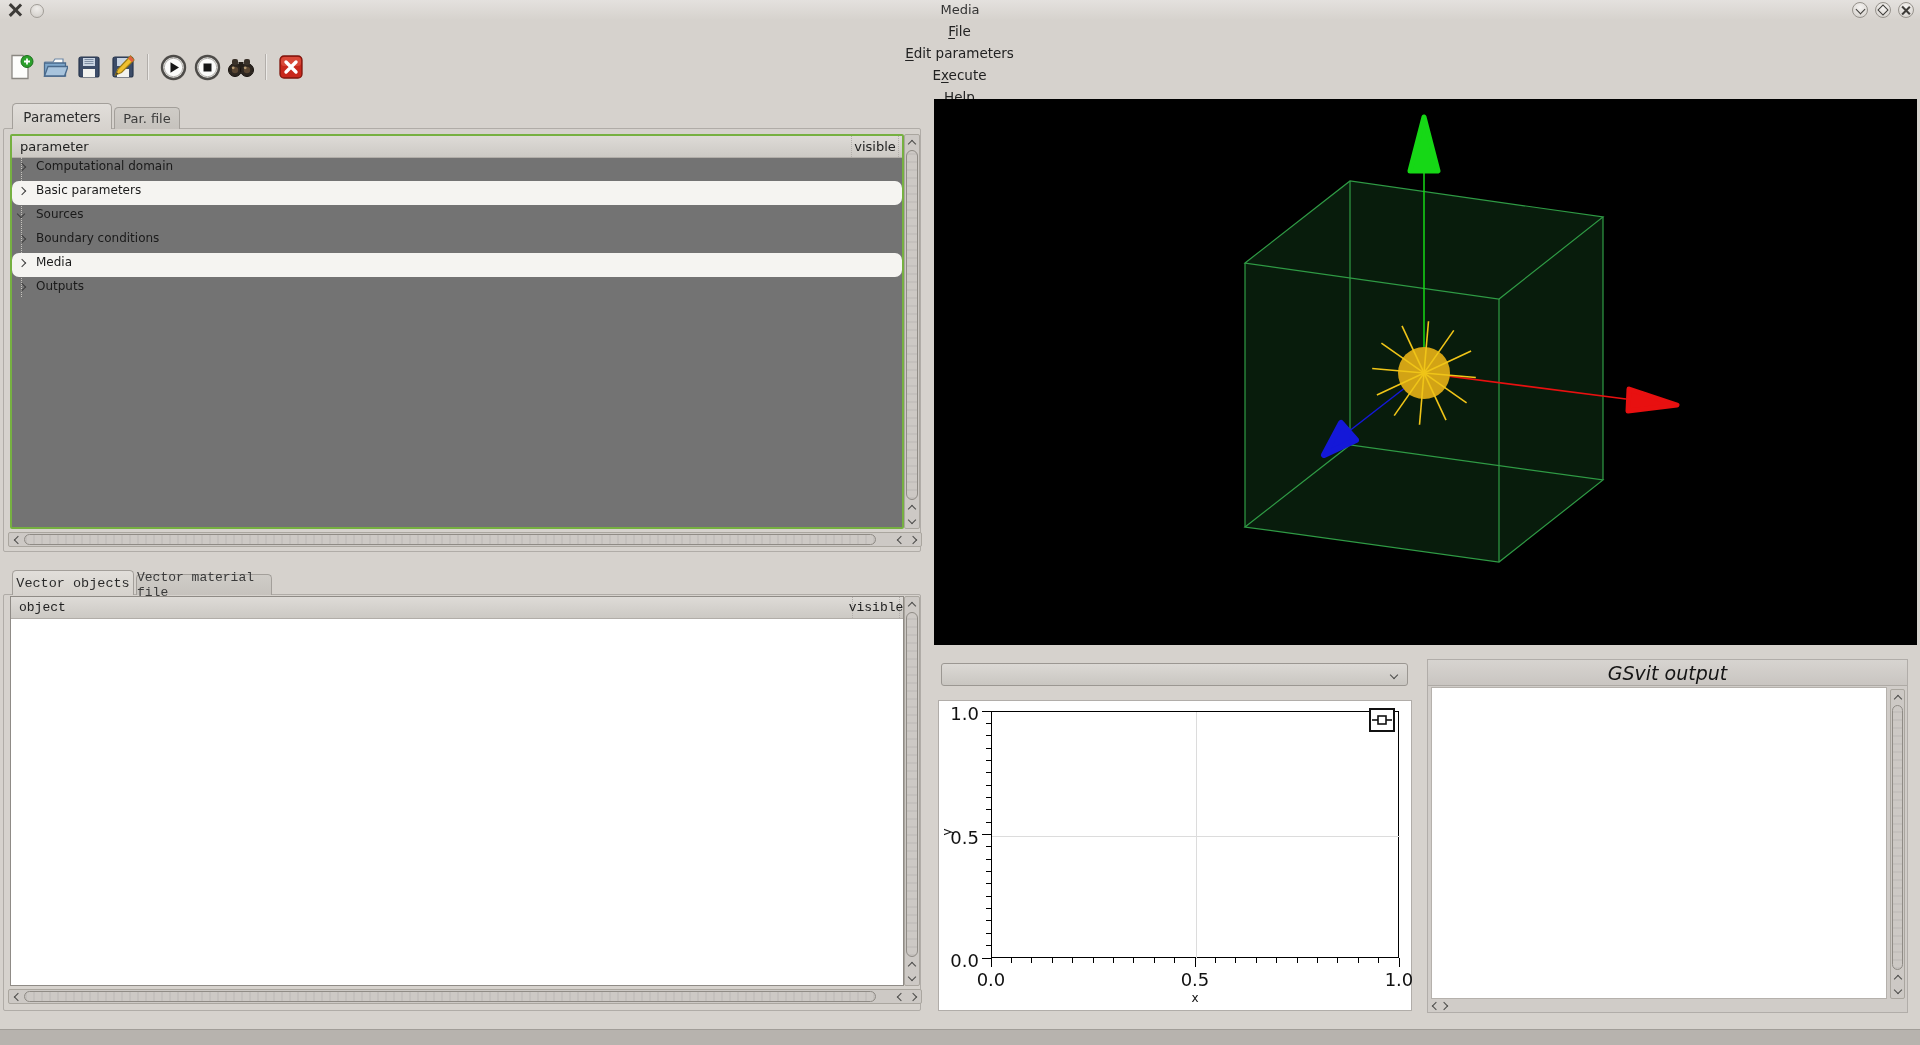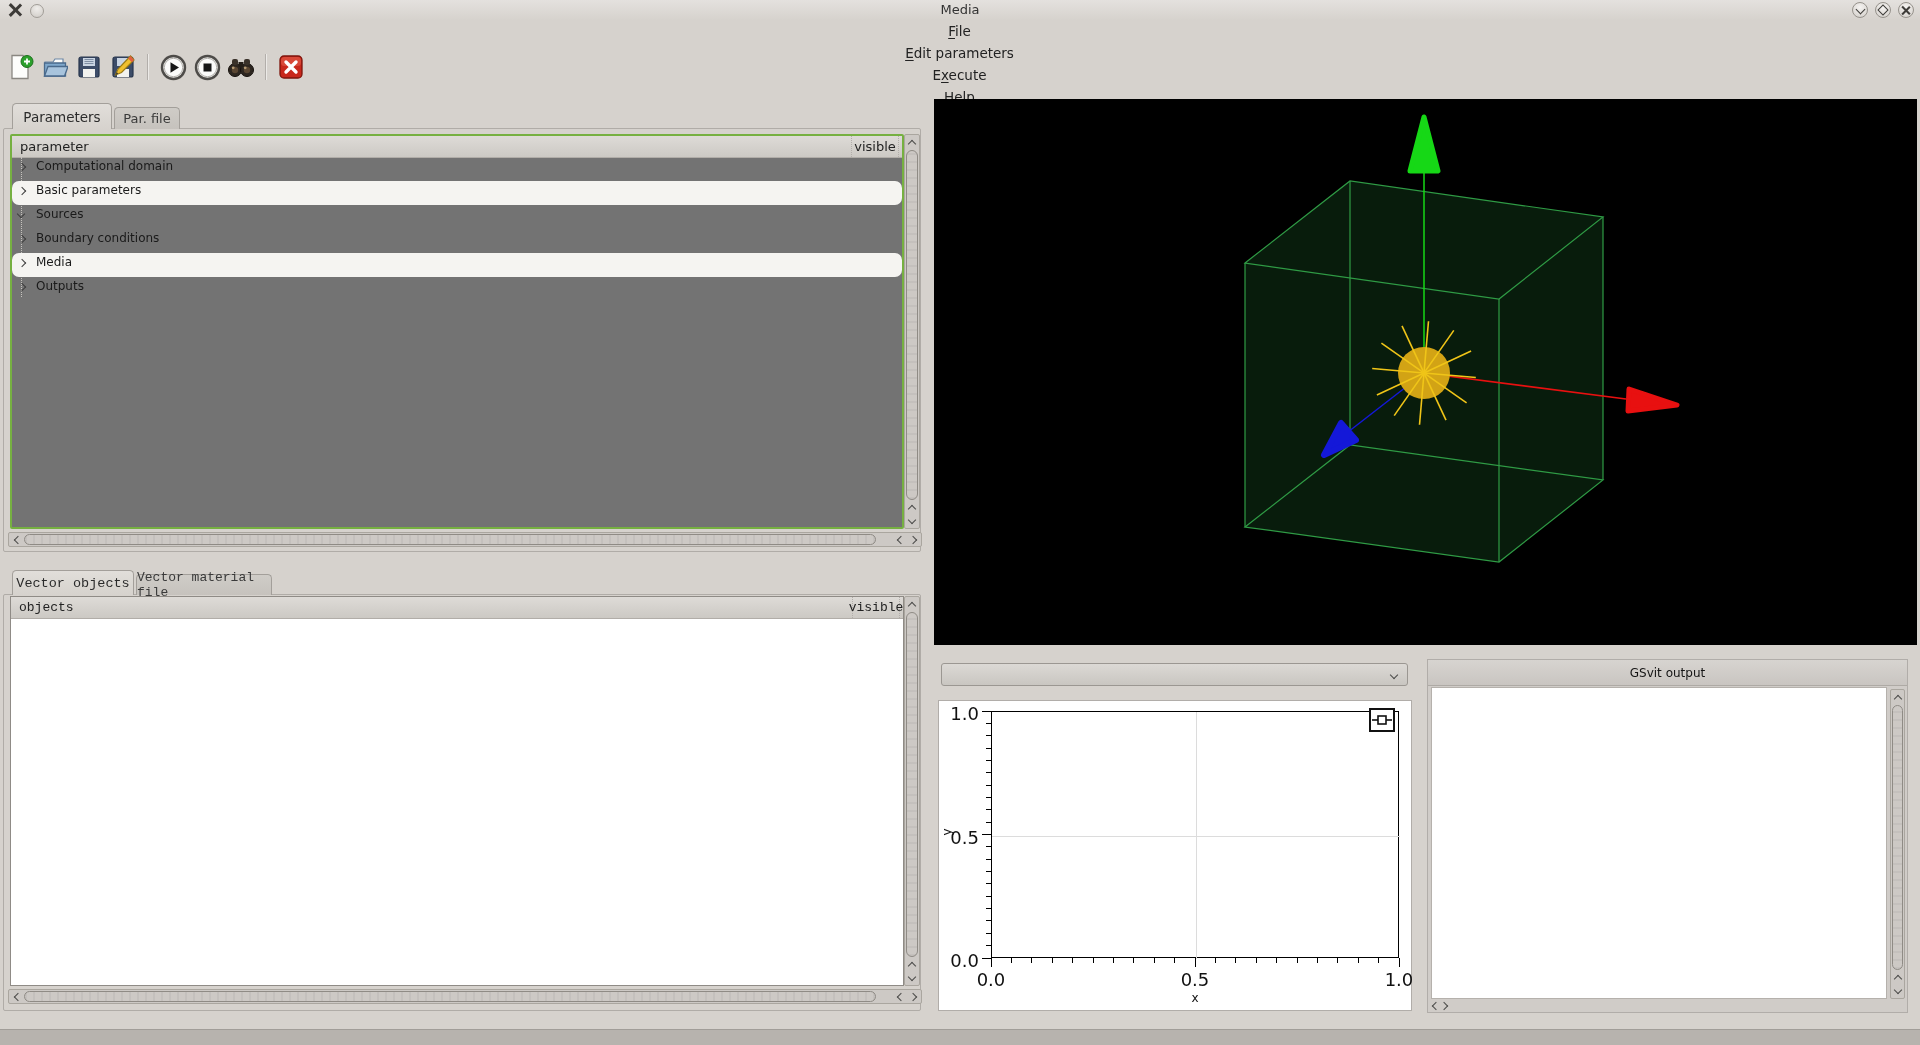--- a/index.html
+++ b/index.html
@@ -129,22 +129,22 @@
   #plot-xlabel{position:absolute;left:52px;top:290px;width:408px;text-align:center;font-size:12px;color:#111;}
   #plot-ylabel{position:absolute;left:0px;top:124px;width:16px;text-align:center;font-size:12px;color:#111;
     transform:rotate(-90deg);}
   #plot-legend{position:absolute;left:430px;top:7px;width:26px;height:24px;box-sizing:border-box;
     border:2px solid #111;background:#fff;}
 
   
   #gsvit-panel{position:absolute;left:1427px;top:659px;width:481px;height:354px;box-sizing:border-box;
     background:#d0ccc8;border:1px solid #b1ada9;}
   #gsvit-header{height:25px;display:flex;align-items:center;justify-content:center;
-    font-size:12px;color:#141414;background:linear-gradient(#d7d4d0,#c9c5c1);
-    border-bottom:1px solid #aeaaa5;}
+    font-size:19px;color:#141414;background:linear-gradient(#d7d4d0,#c9c5c1);
+    border-bottom:1px solid #aeaaa5;font-style:italic;}
   #gsvit-body{position:absolute;left:3px;top:27px;right:20px;bottom:13px;background:#fff;
     border:1px solid #b5b1ac;font-size:12px;white-space:pre-wrap;}
   #gsvit-vscroll{right:2px;top:29px;width:15px;height:310px;}
   #gsvit-hsteppers{position:absolute;left:3px;bottom:0px;height:12px;display:flex;gap:2px;align-items:center;}
 
   
   #statusband{position:absolute;left:0;right:0;top:1029px;height:16px;
     background:var(--band-bg,#b7b3ae);border-top:1px solid #a19d98;}
 </style>
 </head>
@@ -316,21 +316,21 @@
   </div>
 </div>
 
 <div class="notebook" id="nb-bottom">
   <div class="nb-page"></div>
   <div class="tab active" id="vec-tab-1">Vector objects</div>
   <div class="tab inactive" id="vec-tab-2">Vector material file</div>
 
   <div id="vec-list">
     <div class="list-header">
-      <span class="col-main">objects</span>
+      <span class="col-main">object</span>
       <span class="col-visible">visible</span>
     </div>
   </div>
 
   <div class="sb v" id="vec-vscroll">
     <span class="step" style="left:0;top:1px;">
         <span class="chv up"></span>
       </span>
     <span class="thumb" style="top:15px;height:345px;"></span>
     <span class="step" style="left:0;bottom:14px;">

